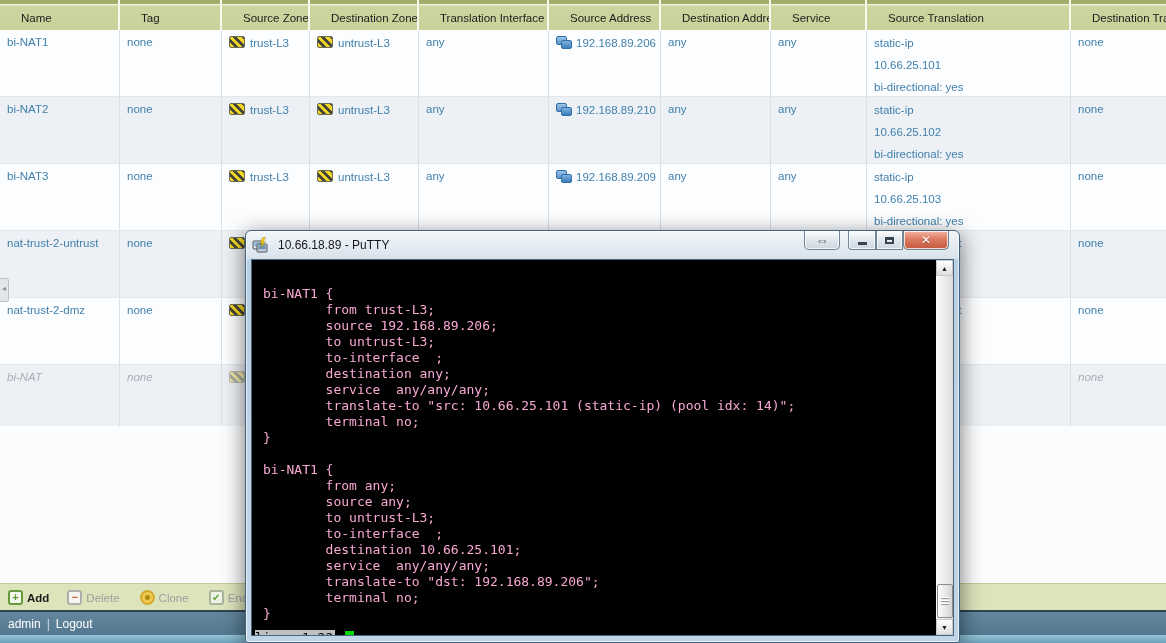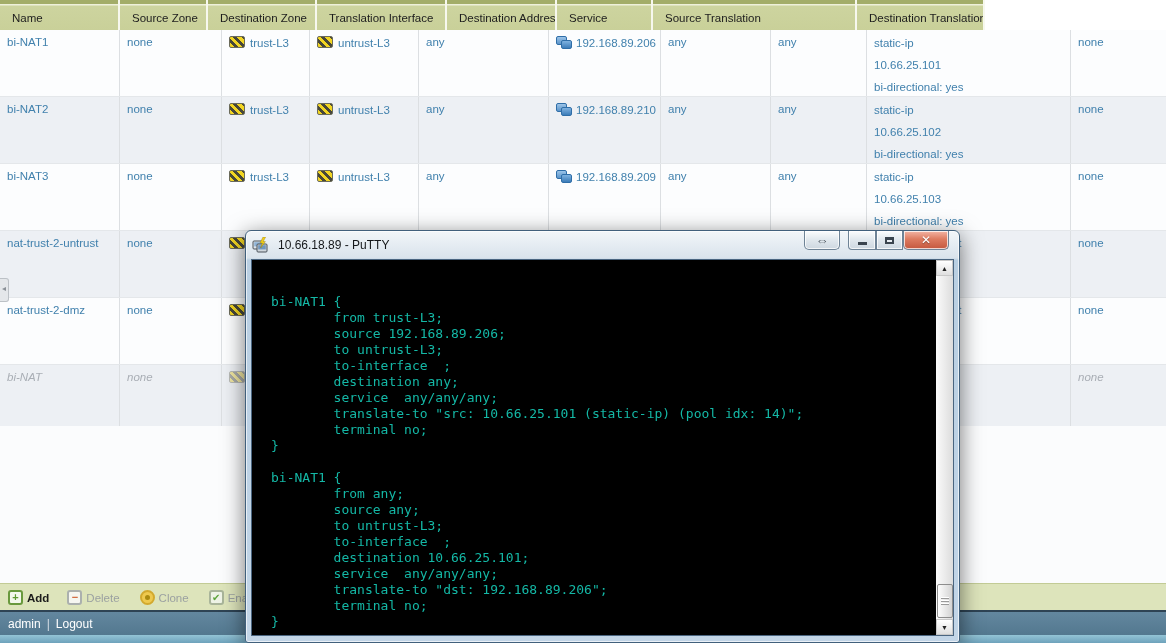--- a/index.html
+++ b/index.html
@@ -2,21 +2,21 @@
 <html><head>
 <meta charset="utf-8">
 <style>
   html,body{margin:0;padding:0;}
   body{font-family:"Liberation Sans","DejaVu Sans",sans-serif;}
   .screen{position:relative;width:1166px;height:643px;overflow:hidden;background:#fff;}
 
   
   .nat-table{position:absolute;left:0;top:0;width:1200px;}
   .hdr{display:flex;height:30px;}
-  .hdr .hcell{box-sizing:border-box;height:30px;padding:12px 4px 0 12px;
+  .hdr .hcell{box-sizing:border-box;height:30px;padding:12px 4px 0 21px;
     font-size:11.5px;color:#1d1d1d;white-space:nowrap;overflow:hidden;
     background:linear-gradient(#a3ad69 0,#a3ad69 4px,#eef0da 4px,#eef0da 5px,#cdd49f 6px,#c9d099 30px);
     border-right:2px solid #f7f8ee;}
   .row{display:flex;height:66px;background:#fcfdfe;border-bottom:1px solid #e4e7ea;}
   .row.alt{background:#edf0f4;}
   .cell{box-sizing:border-box;height:66px;padding:6px 4px 0 7px;font-size:11.5px;
     color:#4181ad;white-space:nowrap;overflow:hidden;border-right:1px solid #dcdfe2;}
   .c0{width:120px}.c1{width:102px}.c2{width:88px}.c3{width:109px}.c4{width:130px}
   .c5{width:112px}.c6{width:110px}.c7{width:96px}.c8{width:204px}.c9{width:128px;border-right:none}
   .row.disabled .cell,.row.disabled span{color:#a9aeb5;font-style:italic;}
@@ -75,22 +75,22 @@
   .cap-swap{left:558px;width:36px;border-radius:0 0 5px 5px;font-size:13px;font-weight:bold;color:#45505a;}
   .cap-min{left:602px;width:28px;border-radius:0 0 0 4px;}
   .cap-min i{width:9px;height:3px;background:#3a444e;margin-top:7px;}
   .cap-max{left:630px;width:27px;}
   .cap-max i{width:9px;height:7px;box-sizing:border-box;border:2px solid #3a444e;border-top-width:3px;background:#e8edf2;}
   .cap-close{left:657px;width:46px;border-radius:0 0 5px 5px;
     background:linear-gradient(#f3b5a5,#dd7b60 45%,#c4573e);
     color:#fff;font-size:12px;font-weight:bold;text-shadow:0 1px 1px rgba(0,0,0,.4);}
   .p-terminal{position:absolute;left:5px;right:5px;top:28px;bottom:6px;background:#000;
     border:1px solid #4a6580;overflow:hidden;}
-  .p-terminal pre{margin:16px;padding:18px 0 0 3px;font-family:"DejaVu Sans Mono","Liberation Mono",monospace;
-    font-size:13px;line-height:16px;color:#14b8a6;}
+  .p-terminal pre{margin:8px;padding:18px 0 0 3px;font-family:"DejaVu Sans Mono","Liberation Mono",monospace;
+    font-size:13px;line-height:16px;color:#f9a8d4;}
   .status-line{margin-left:3px;font-family:"DejaVu Sans Mono","Liberation Mono",monospace;
     font-size:13px;line-height:16px;display:flex;align-items:center;}
   .status-line .inv{background:#c0c0c0;color:#000;padding:0 2px 0 0;}
   .cursor-block{display:inline-block;width:9px;height:15px;background:#00d800;margin-left:10px;}
   .scrollbar{position:absolute;right:0;top:0;bottom:0;width:17px;
     background:linear-gradient(90deg,#fbfbfb,#dcdcdc);}
   .sb-arrow{position:absolute;left:0;width:17px;height:16px;font-size:7px;color:#222;
     display:flex;align-items:center;justify-content:center;background:linear-gradient(#ffffff,#dfdfdf);border:1px solid #c8c8c8;box-sizing:border-box;}
   .sb-up{top:0;}
   .sb-down{bottom:0;}
@@ -99,23 +99,25 @@
   .sb-thumb b{display:block;width:8px;height:1px;background:#9a9a9a;box-shadow:0 -1px 0 #fff;}
 </style>
 </head>
 <body>
 
 <div class="screen">
 
   <div class="nat-table">
     <div class="hdr">
       <div class="hcell c0">Name</div>
+      <div class="hcell c1">Tag</div>
       <div class="hcell c2">Source Zone</div>
       <div class="hcell c3">Destination Zone</div>
       <div class="hcell c4">Translation Interface</div>
+      <div class="hcell c5">Source Address</div>
       <div class="hcell c6">Destination Address</div>
       <div class="hcell c7">Service</div>
       <div class="hcell c8">Source Translation</div>
       <div class="hcell c9">Destination Translation</div>
     </div>
 
     <div class="row">
       <div class="cell c0"><span>bi-NAT1</span></div>
       <div class="cell c1"><span>none</span></div>
       <div class="cell c2"><span class="zone-icon"></span><span>trust-L3</span></div>

